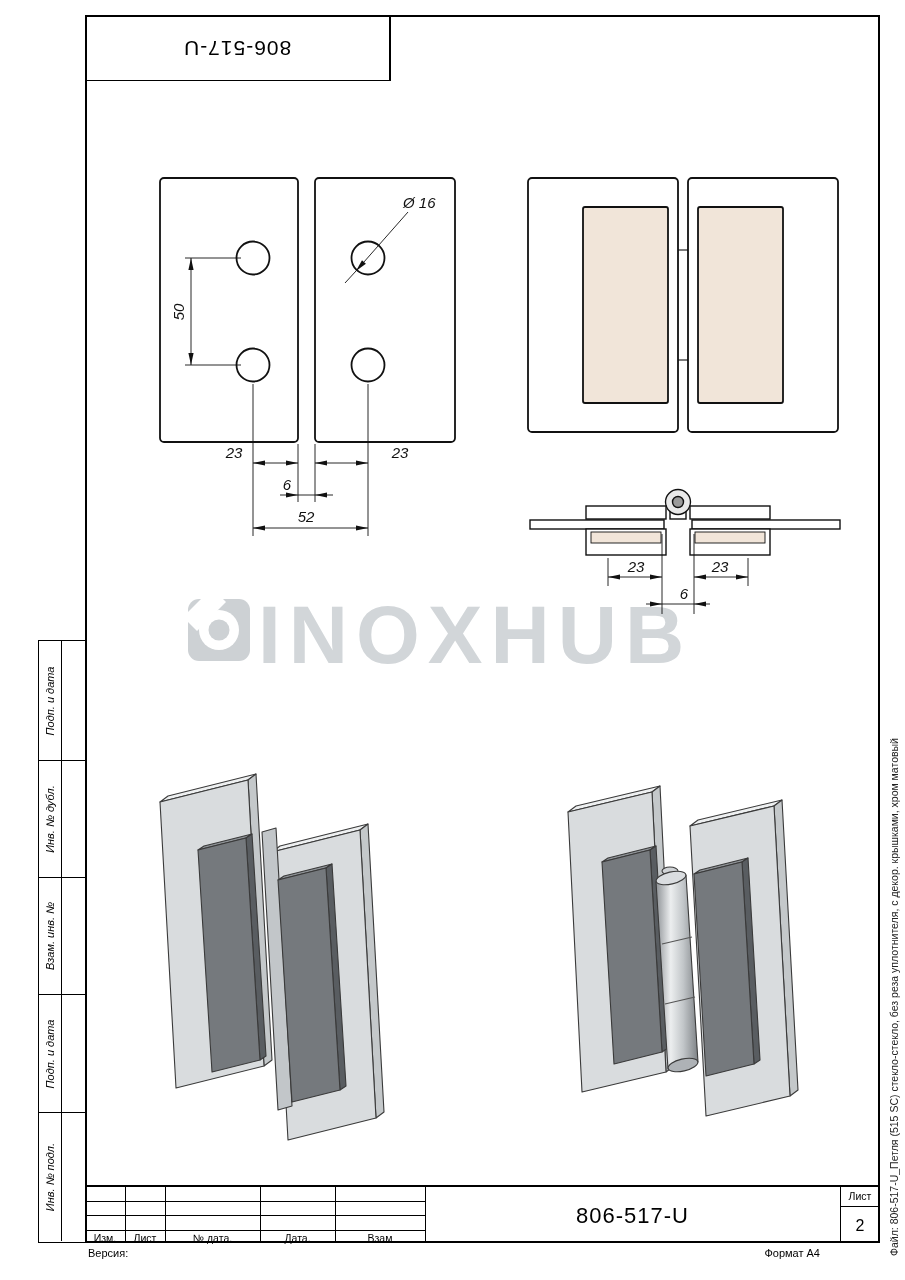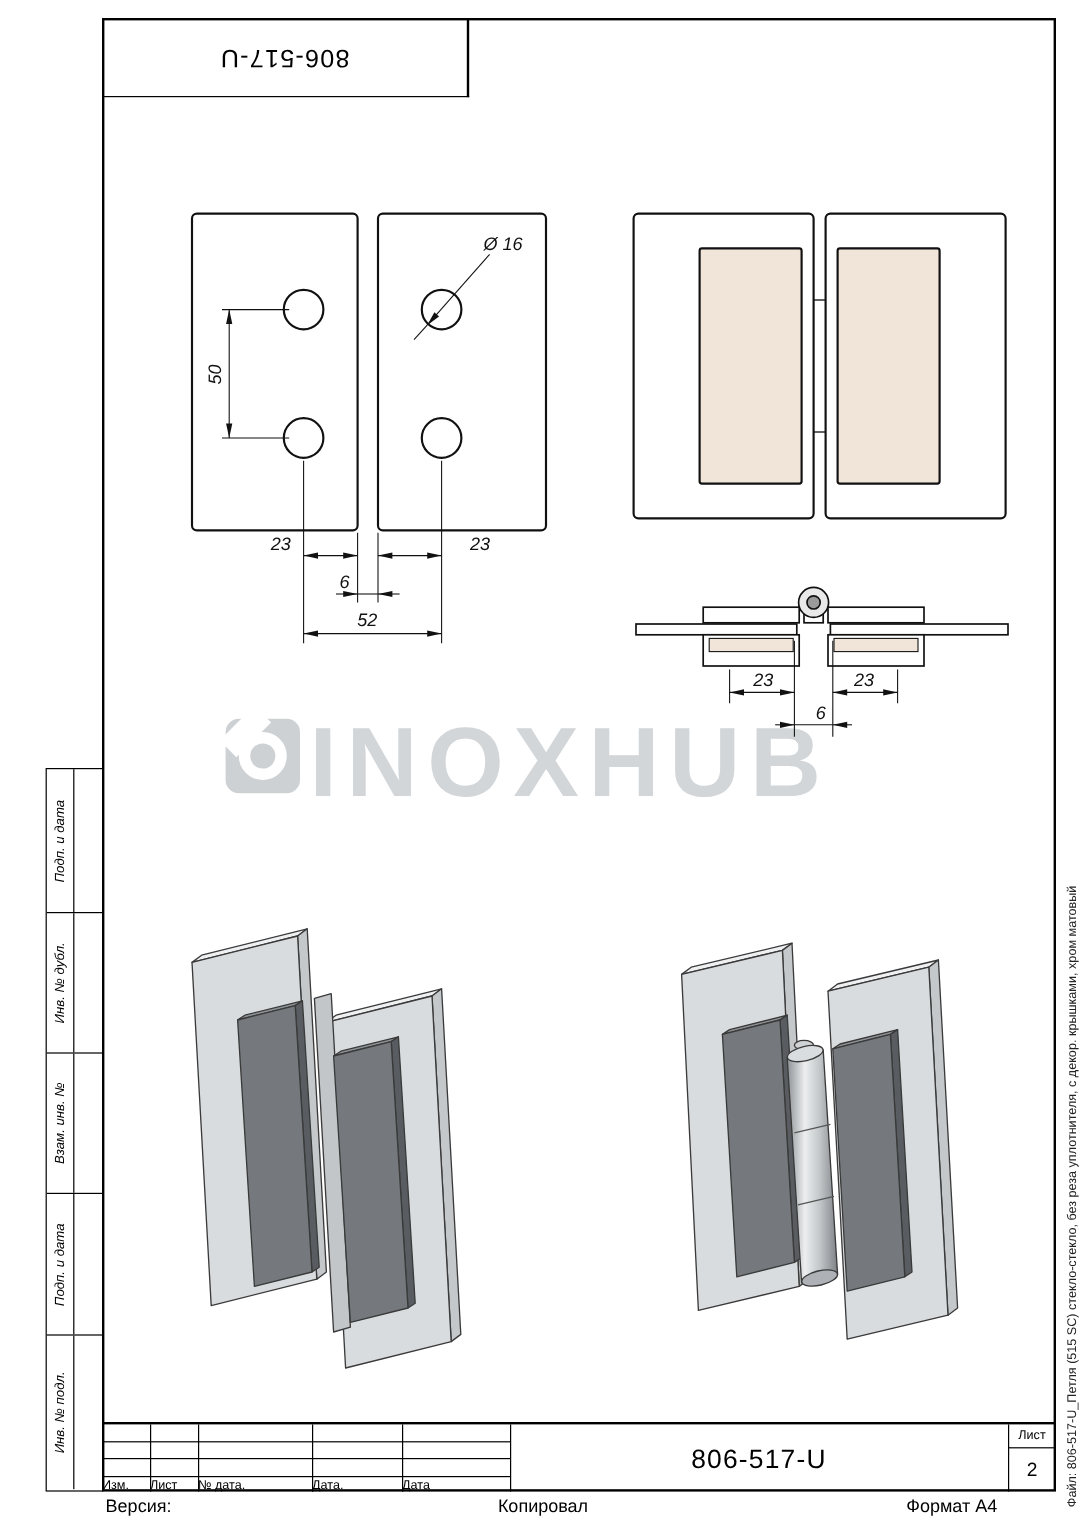--- a/index.html
+++ b/index.html
@@ -20,33 +20,33 @@
   .stamp:last-child{border-bottom:none;}
   .stamp .divider{position:absolute;left:22px;top:0;bottom:0;width:0;border-left:1.2px solid #000;}
   .stamp .lbl{position:absolute;left:11px;top:50%;transform:translate(-50%,-50%) rotate(-90deg);
               white-space:nowrap;font-size:11px;font-style:italic;}
 
   
   .tblock{position:absolute;left:85px;top:1185px;width:795px;height:58px;
           border-top:2px solid #000;box-sizing:border-box;font-size:10.5px;}
   .tblock .v{position:absolute;top:0;bottom:0;width:0;border-left:1.3px solid #000;}
   .tblock .h{position:absolute;left:0;width:340px;height:0;border-top:1.3px solid #000;}
-  .tblock .cell{position:absolute;top:44px;height:14px;line-height:14px;}
+  .tblock .cell{position:absolute;top:44px;height:14px;line-height:14px;text-align:center;}
   .pn{position:absolute;left:340px;width:415px;top:0;height:58px;display:flex;
       align-items:center;justify-content:center;font-size:22px;letter-spacing:1px;}
   .sheet-lbl{position:absolute;left:755px;width:40px;top:3px;text-align:center;}
   .sheet-num{position:absolute;left:755px;width:40px;top:22px;height:34px;display:flex;
              align-items:center;justify-content:center;font-size:16px;}
   .hdiv-right{position:absolute;left:755px;top:19px;width:40px;height:0;border-top:1.3px solid #000;}
 
   
-  .ft{position:absolute;top:1247px;font-size:15px;}
+  .ft{position:absolute;top:1247px;font-size:11px;}
   .ft-version{left:88px;}
   .ft-copied{left:0;right:0;text-align:center;}
-  .ft-format{right:74px;}
+  .ft-format{right:85px;}
 
   .side-note{position:absolute;left:888px;top:1256px;transform:rotate(-90deg);
              transform-origin:0 0;white-space:nowrap;font-size:10.5px;color:#222;}
 
   .dim{font-family:"Liberation Sans",sans-serif;font-style:italic;font-size:15px;fill:#111;}
   .wm{font-family:"Liberation Sans",sans-serif;font-weight:bold;font-size:82px;
       letter-spacing:8px;fill:#d2d6d9;}
 </style>
 </head>
 <body>
@@ -239,26 +239,25 @@
     <div class="v" style="left:755px"></div>
     <div class="h" style="top:14px"></div>
     <div class="h" style="top:28px"></div>
     <div class="h" style="top:43px"></div>
     <div class="hdiv-right"></div>
 
     <span class="cell" style="left:0;width:40px">Изм.</span>
     <span class="cell" style="left:40px;width:40px">Лист</span>
     <span class="cell" style="left:80px;width:95px">№ дата.</span>
     <span class="cell" style="left:175px;width:75px">Дата.</span>
-    <span class="cell" style="left:250px;width:90px">Дата</span>
+    <span class="cell" style="left:250px;width:90px">Взам</span>
 
     <div class="pn">806-517-U</div>
     <span class="sheet-lbl">Лист</span>
     <div class="sheet-num">2</div>
   </div>
 
   <div class="ft ft-version">Версия:</div>
-  <div class="ft ft-copied">Копировал</div>
   <div class="ft ft-format">Формат A4</div>
 
   <div class="side-note">Файл: 806-517-U_Петля (515 SC) стекло-стекло, без реза уплотнителя, с декор. крышками, хром матовый</div>
 
 </div>
 
 </body></html>

